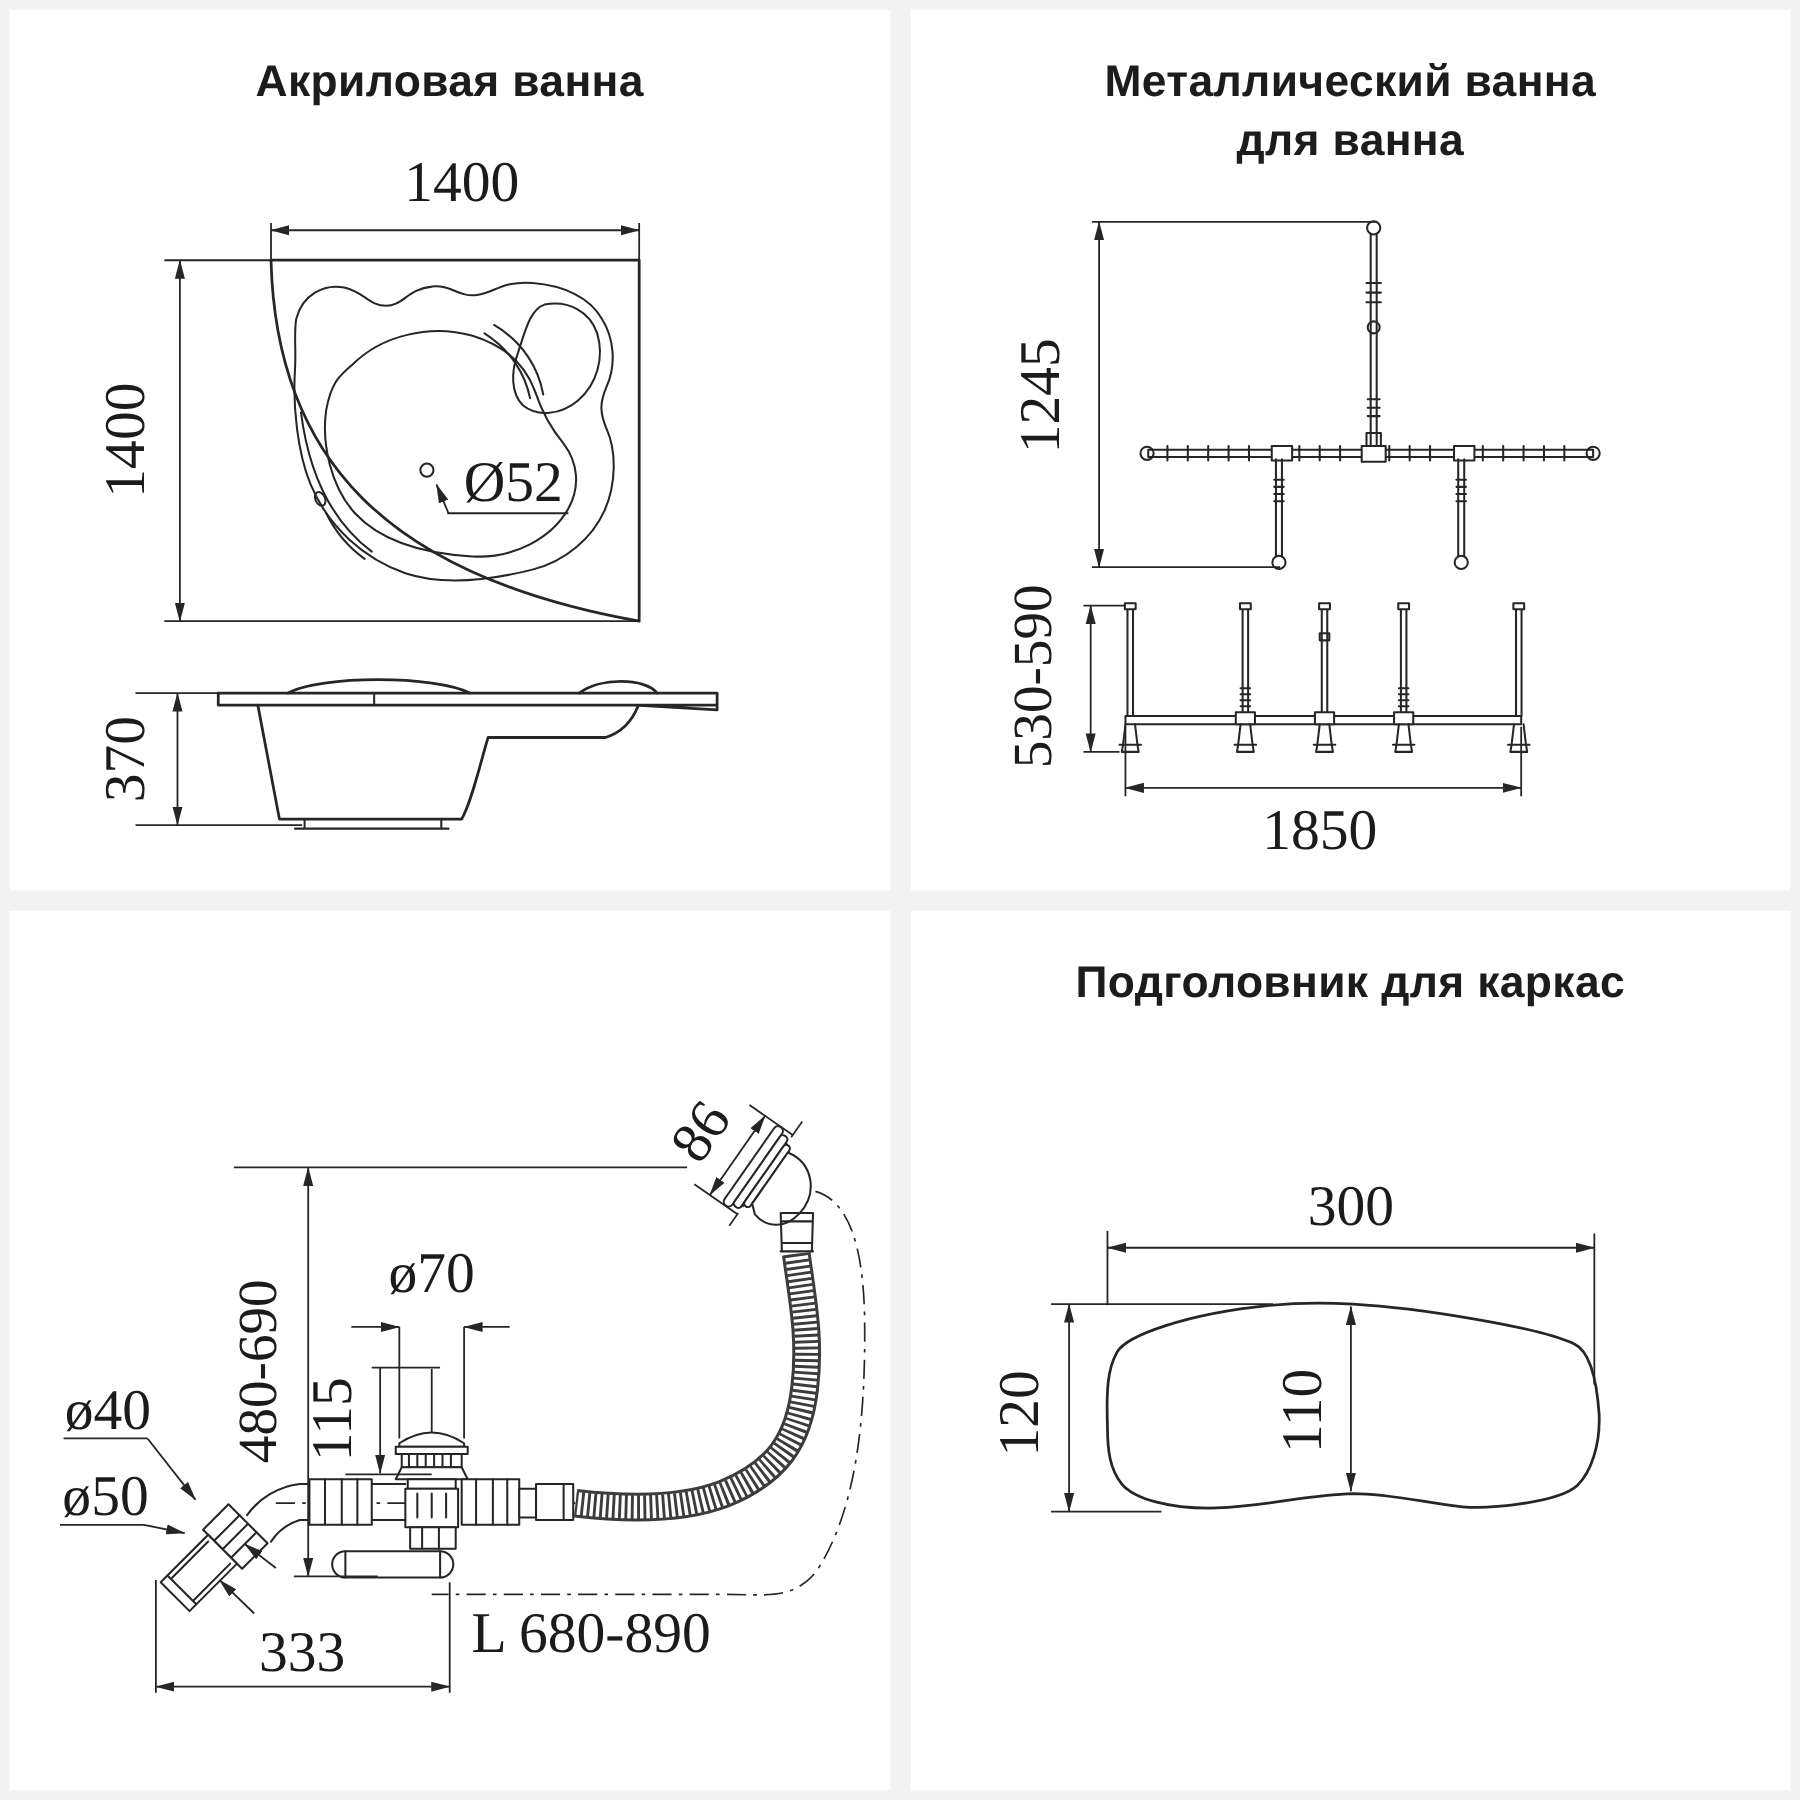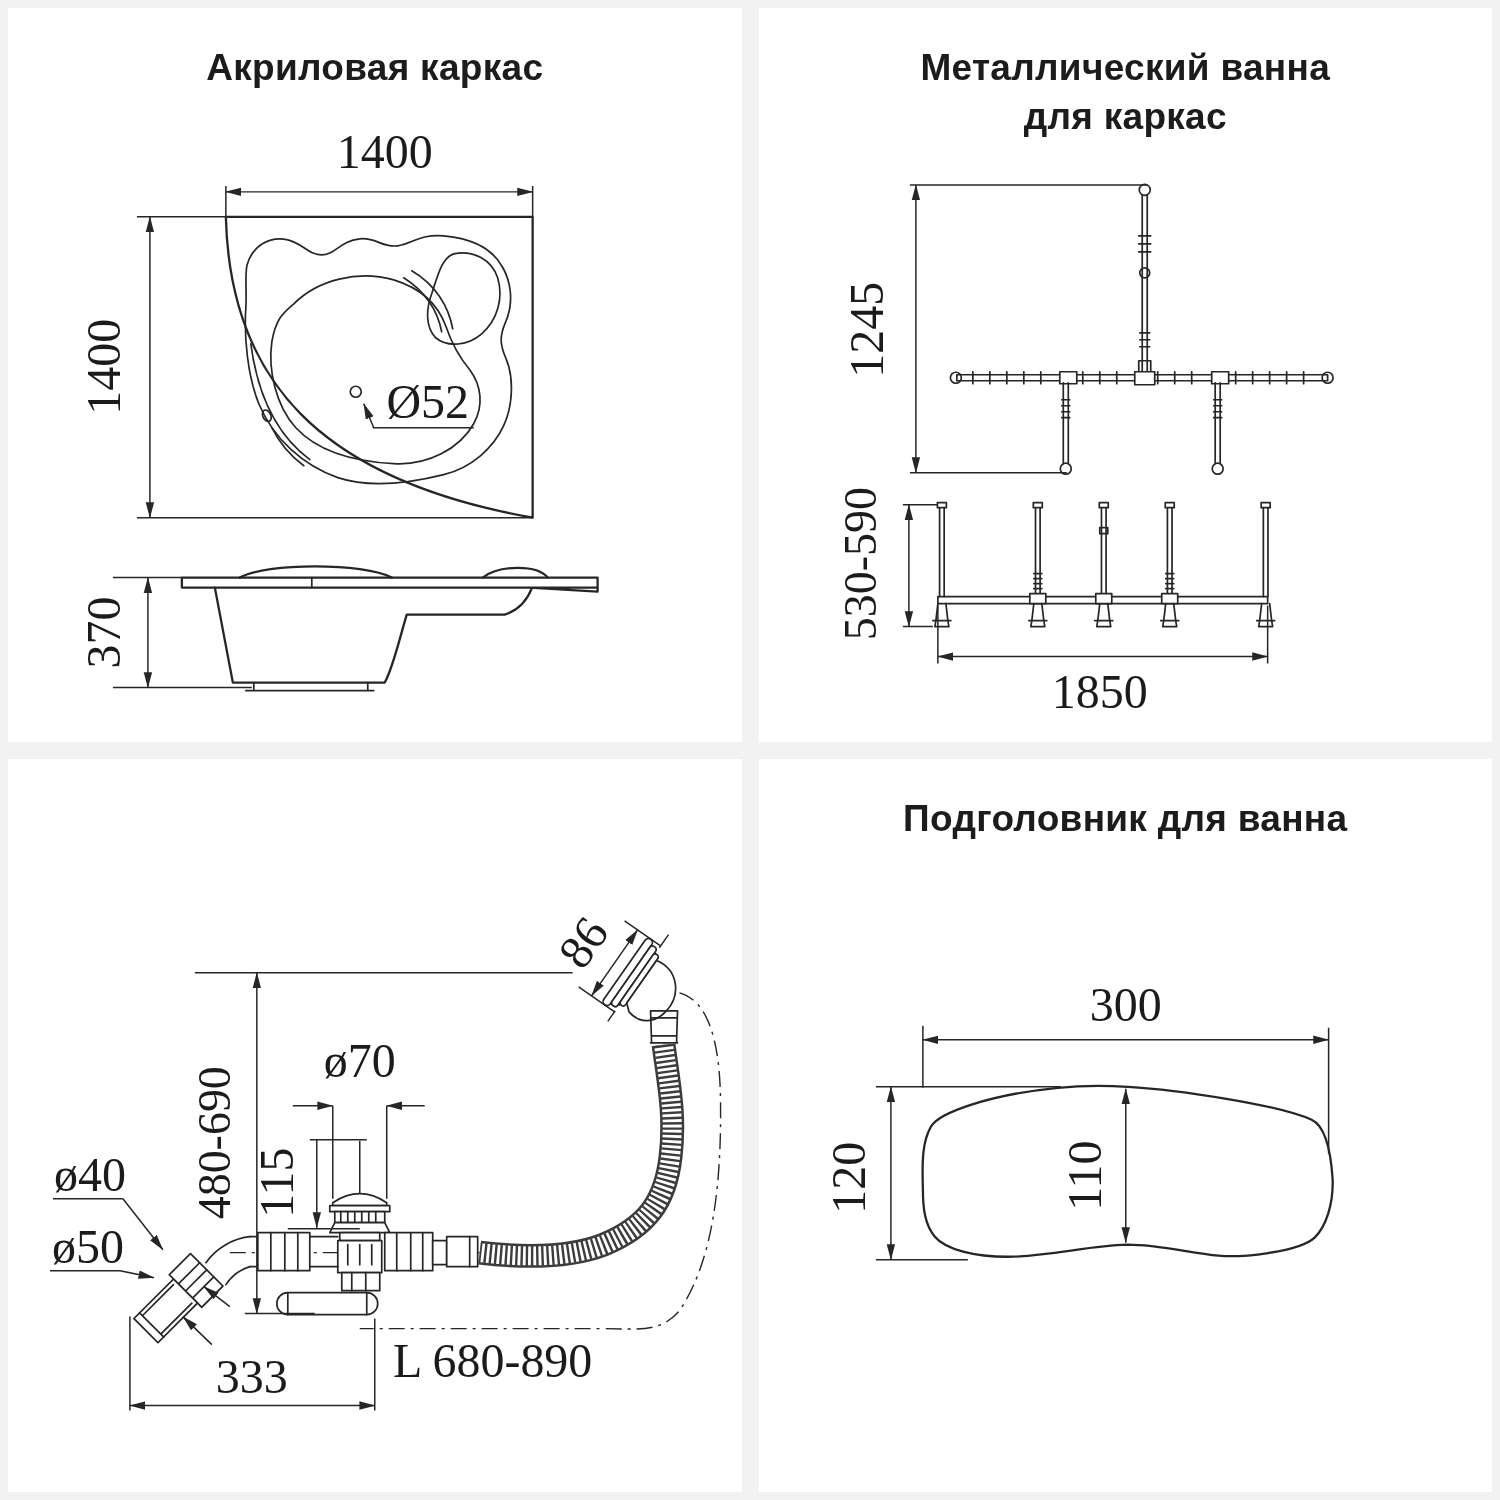--- a/index.html
+++ b/index.html
@@ -35,21 +35,21 @@
     <g id="fleg">
       <path class="o2" d="M-2.5,375 V456 M2.5,375 V456 M-4,392 H4 M-4,398 H4 M-4,404 H4 M-4,410 H4"></path>
       <circle class="o2" cx="0" cy="461" r="5.5" fill="#fff"></circle>
     </g>
   </defs>
 </svg>
 
 <div class="page">
 
   <div class="panel">
-    <div class="title">Акриловая каркас</div>
+    <div class="title">Акриловая ванна</div>
     <svg class="draw" viewBox="0 0 734 734">
 
       <g>
         <path class="o" d="M218,209 H525 V510 M218,209 C222,372 312,472 525,510"></path>
         <path class="o2" d="M239,258
           C244,238 262,228 280,232 C296,236 300,247 314,247 C328,247 332,233 352,231
           C368,229 374,240 390,238 C404,236 412,226 436,228 C462,230 484,240 494,258
           C504,274 506,296 498,314 C492,328 492,336 498,350 C506,368 506,396 496,418
           C486,440 464,460 436,467 C400,476 360,480 330,470 C296,458 266,432 251,396
           C240,369 236,330 238,300 C239,284 237,270 239,258 Z"></path>
@@ -96,21 +96,21 @@
         <path class="d" d="M105,570 H174 M105,680 H244"></path>
         <line class="d" x1="140" y1="570" x2="140" y2="680" marker-start="url(#arw)" marker-end="url(#arw)"></line>
         <text class="dim" transform="translate(112,625) rotate(-90)" text-anchor="middle">370</text>
       </g>
     </svg>
   </div>
 
   <div class="panel">
     <div class="title">
       <span>Металлический ванна</span><br>
-      <span>для каркас</span>
+      <span>для ванна</span>
     </div>
     <svg class="draw" viewBox="0 0 734 734">
 
       <g>
         <path class="d" d="M151,177 H388 M151,465 H308"></path>
         <line class="d" x1="157" y1="177" x2="157" y2="465" marker-start="url(#arw)" marker-end="url(#arw)"></line>
         <text class="dim" transform="translate(124,322) rotate(-90)" text-anchor="middle">1245</text>
 
         <path class="o2" d="M383.5,187 V367 M388.5,187 V367 M380,353 H392 M380,353 V367 M392,353 V367
                            M380,228 H392 M380,236 H392 M380,244 H392 M381,325 H391 M381,332 H391 M381,339 H391"></path>
@@ -256,21 +256,21 @@
         <path class="d" d="M122,558 V652 M367,560 V652"></path>
         <line class="d" x1="122" y1="647" x2="367" y2="647" marker-start="url(#arw)" marker-end="url(#arw)"></line>
         <text class="dim" x="244" y="634" text-anchor="middle">333</text>
       </g>
 
       <text class="dim" x="485" y="618" text-anchor="middle">L 680-890</text>
     </svg>
   </div>
 
   <div class="panel">
-    <div class="title">Подголовник для ванна</div>
+    <div class="title">Подголовник для каркас</div>
     <svg class="draw" viewBox="0 0 734 734">
       <path class="o" d="M164,430
         C163,400 164,382 172,368 C180,354 230,336 299,329 C330,326 352,327 369,328
         C420,331 520,346 553,361 C566,367 572,390 574,420 C575,446 567,468 556,479
         C540,494 480,499 460,497 C430,494 400,486 369,486 C330,487 300,496 255,498
         C215,499 186,490 176,478 C166,466 164,450 164,430 Z"></path>
 
       <g>
         <path class="d" d="M164,267 V329 M570,269 V395"></path>
         <line class="d" x1="164" y1="281" x2="570" y2="281" marker-start="url(#arw)" marker-end="url(#arw)"></line>

